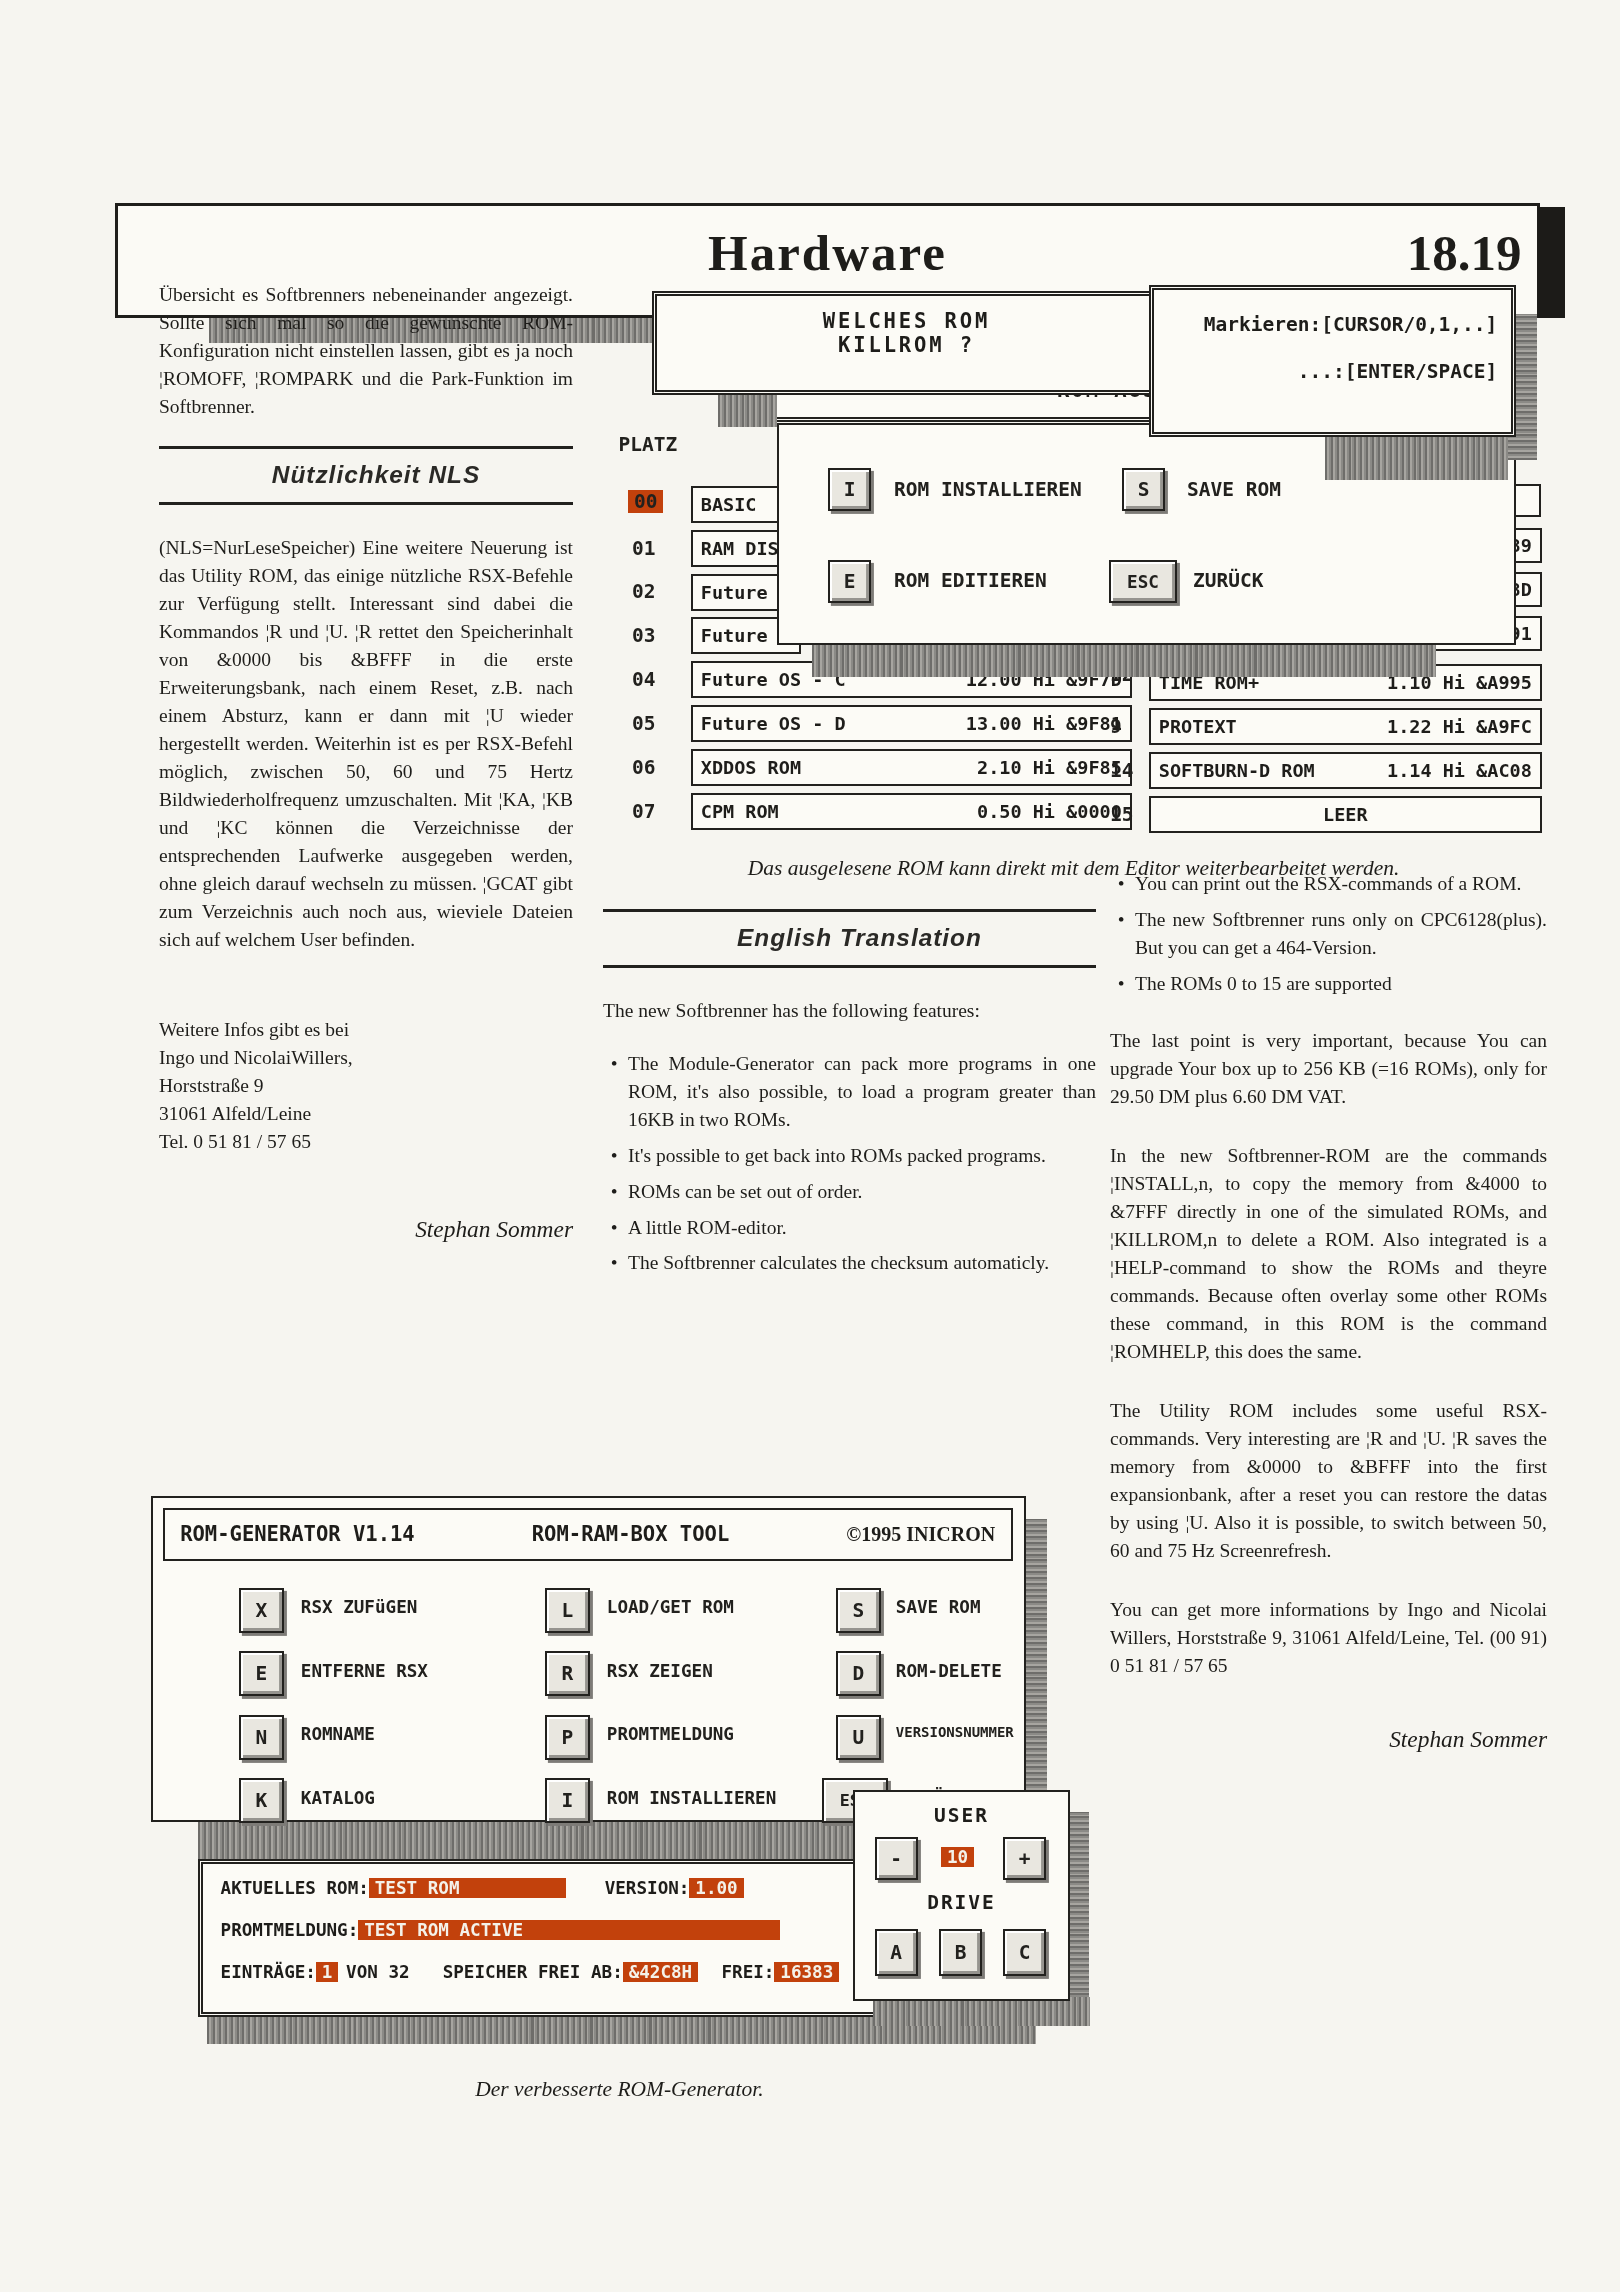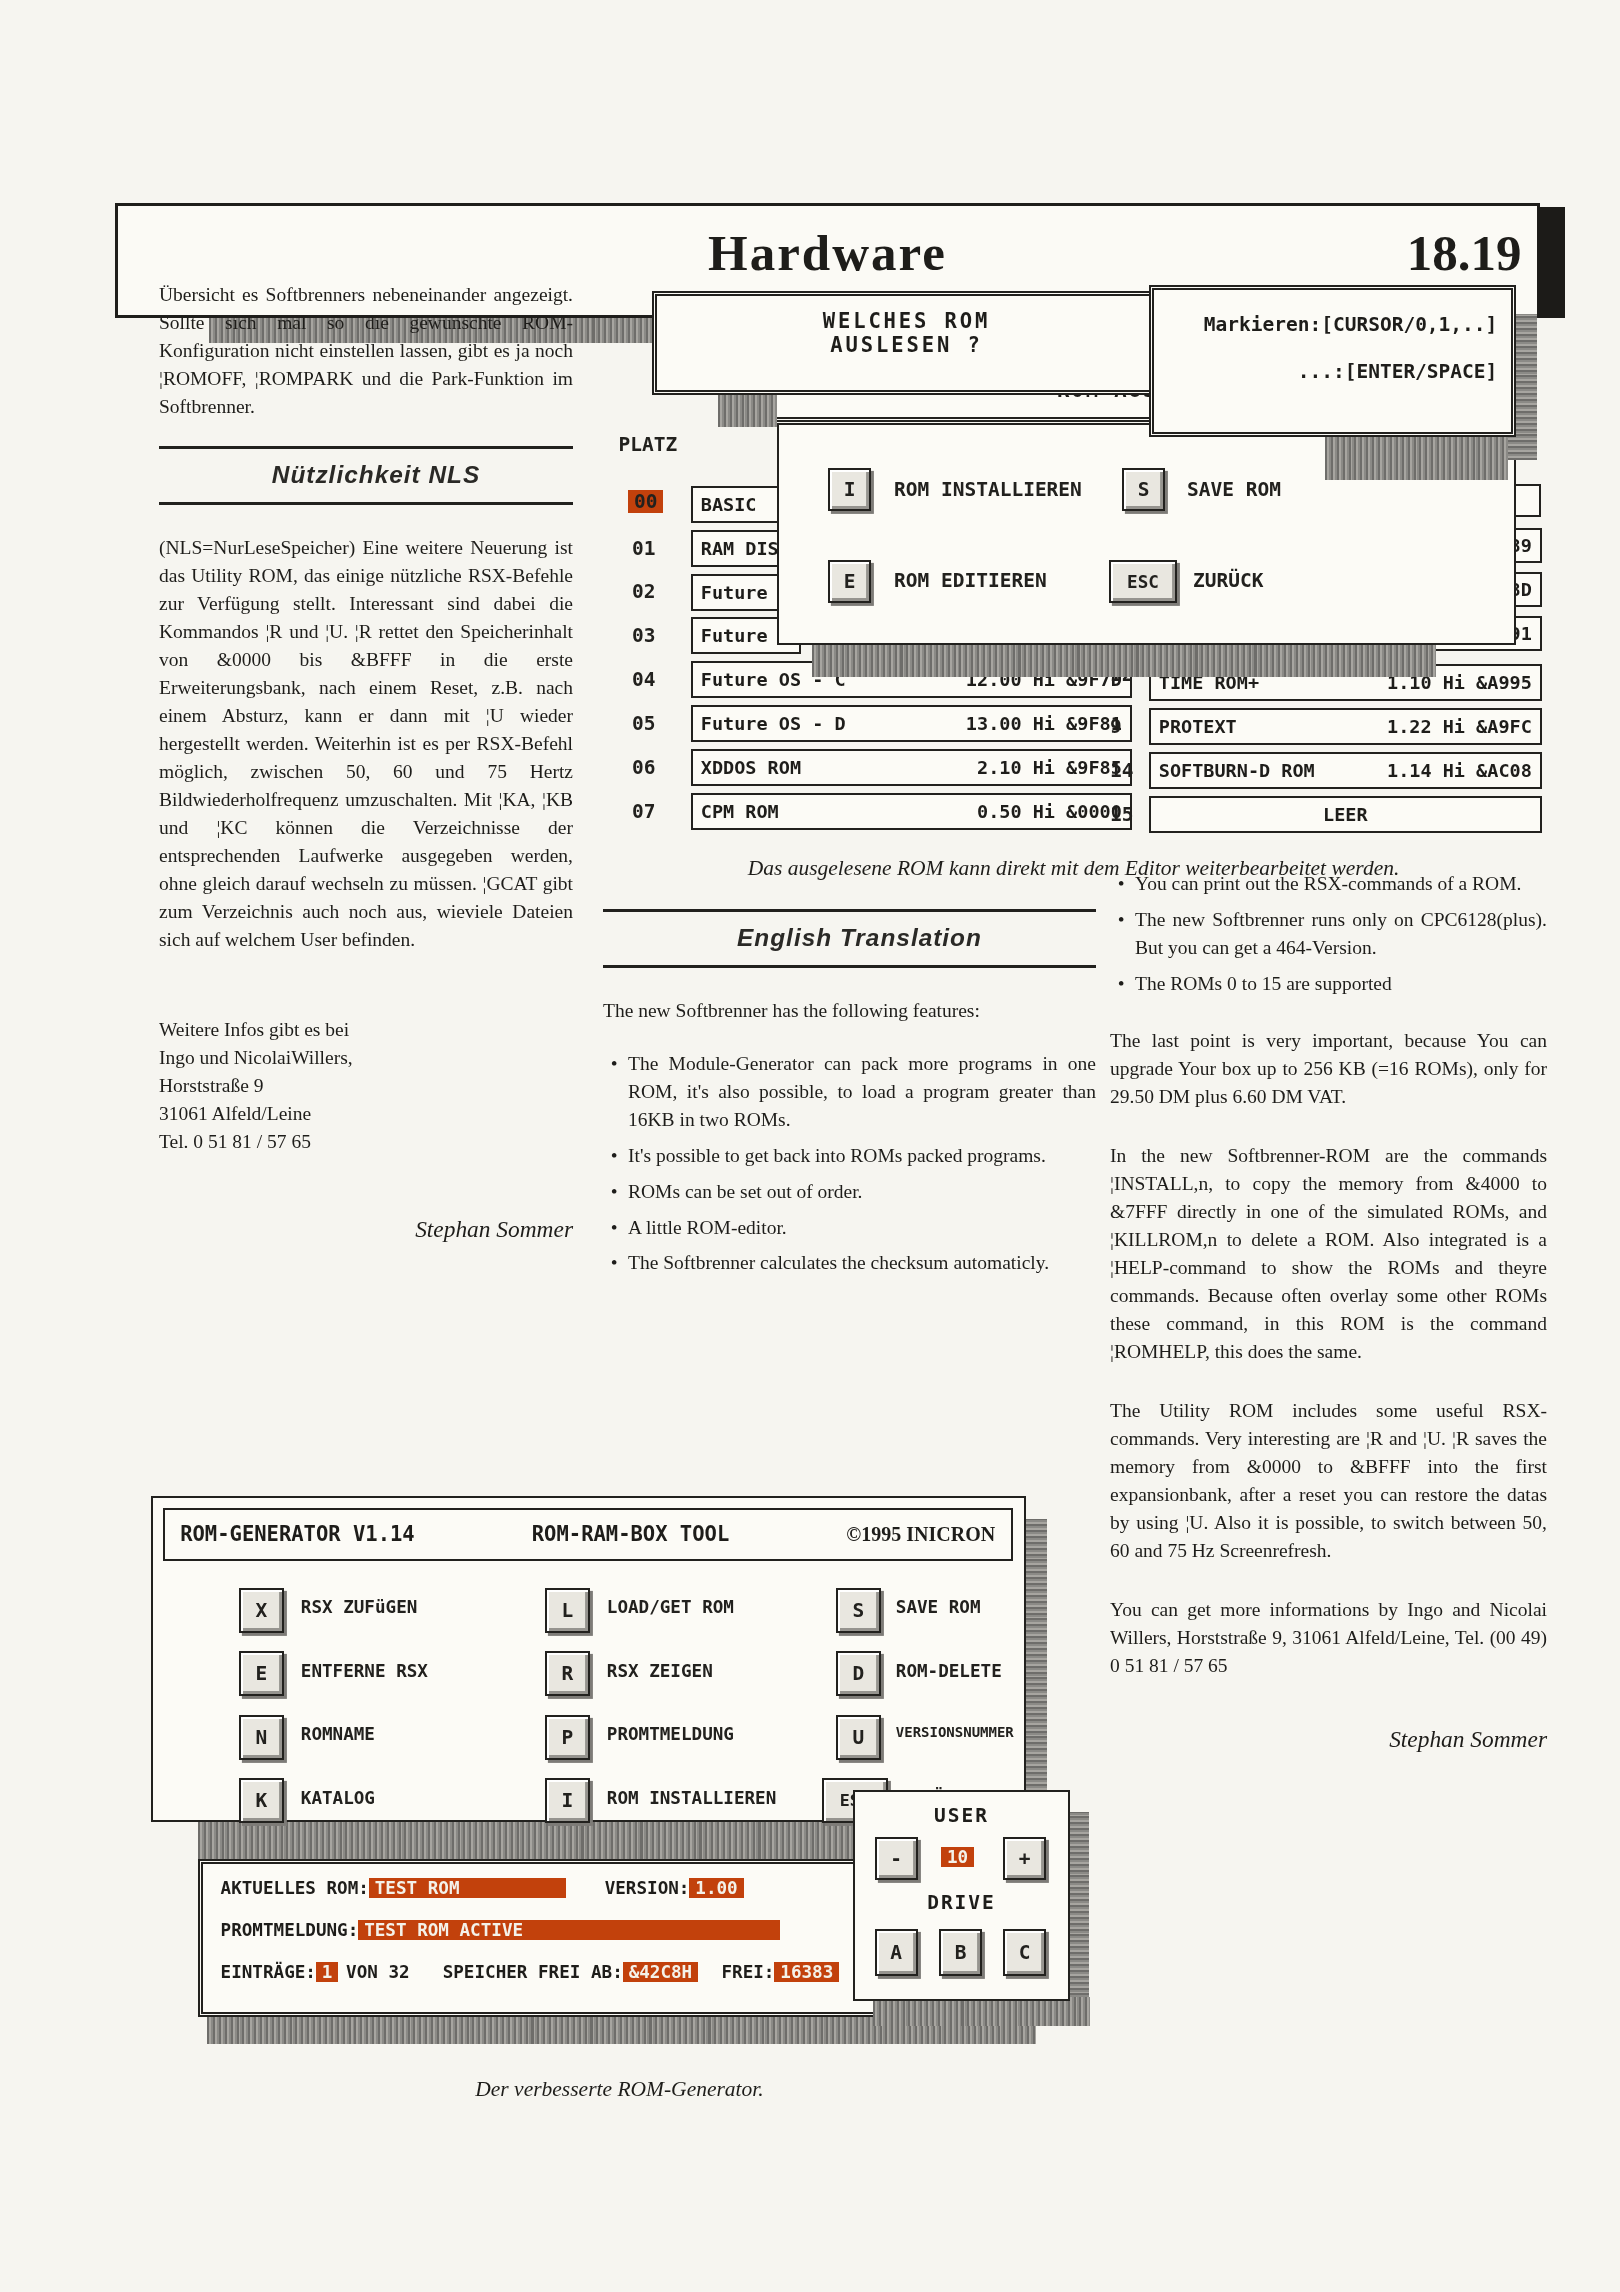--- a/index.html
+++ b/index.html
@@ -157,21 +157,21 @@
     <div class="mlabel" style="left:408px;top:53px;">SAVE ROM</div>
     <div class="key" style="left:330px;top:135px;width:64px;height:39px;font-size:17.6px;">
         <span>ESC</span>
       </div>
     <div class="mlabel" style="left:414px;top:144px;">ZURÜCK</div>
   </div>
   <div class="dz" style="left:209px;top:363px;width:624px;height:33px;z-index:2;"></div>
 
   <div class="dbl" style="left:49px;top:9.8px;width:499px;height:94px;text-align:center;z-index:5;">
     <div class="mono" style="margin-top:13.7px;font-size:20.5px;letter-spacing:2.9px;">WELCHES ROM</div>
-    <div class="mono" style="font-size:20.5px;letter-spacing:2.9px;">AUSLESEN ?</div>
+    <div class="mono" style="font-size:20.5px;letter-spacing:2.9px;">KILLROM ?</div>
   </div>
   <div class="dzh" style="left:554px;top:41px;width:43px;height:94px;z-index:4;"></div>
   <div class="dz" style="left:115px;top:109px;width:59px;height:37px;z-index:4;"></div>
 
   <div class="dbl" style="left:546px;top:3.9px;width:357px;height:142px;z-index:6;">
     <div class="mono" style="position:absolute;right:13.7px;top:23.4px;font-size:19.5px;">Markieren:[CURSOR/0,1,..]</div>
     <div class="mono" style="position:absolute;right:13.7px;top:70px;font-size:19.5px;">...:[ENTER/SPACE]</div>
   </div>
   <div class="dzh" style="left:905px;top:33px;width:29px;height:146px;z-index:5;"></div>
   <div class="dz" style="left:722px;top:148px;width:183px;height:51px;z-index:4;"></div>
@@ -191,21 +191,21 @@
   <div class="bl">The Softbrenner calculates the checksum automaticly.</div>
 </div>
 
 <div class="col serif" style="left:1110px;top:870px;width:437px;">
   <div class="bl">You can print out the RSX-commands of a ROM.</div>
   <div class="bl">The new Softbrenner runs only on CPC6128(plus). But you can get a 464-Version.</div>
   <div class="bl" style="margin-bottom:29px;">The ROMs 0 to 15 are supported</div>
   <p style="margin-bottom:31px;">The last point is very important, because You can upgrade Your box up to 256 KB (=16 ROMs), only for 29.50 DM plus 6.60 DM VAT.</p>
   <p style="margin-bottom:31px;">In the new Softbrenner-ROM are the commands ¦INSTALL,n, to copy the memory from &amp;4000 to &amp;7FFF directly in one of the simulated ROMs, and ¦KILLROM,n to delete a ROM. Also integrated is a ¦HELP-command to show the ROMs and theyre commands. Because often overlay some other ROMs these command, in this ROM is the command ¦ROMHELP, this does the same.</p>
   <p style="margin-bottom:31px;">The Utility ROM includes some useful RSX-commands. Very interesting are ¦R and ¦U. ¦R saves the memory from &amp;0000 to &amp;BFFF into the first expansionbank, after a reset you can restore the datas by using ¦U. Also it is possible, to switch between 50, 60 and 75 Hz Screenrefresh.</p>
-  <p>You can get more informations by Ingo and Nicolai Willers, Horststraße 9, 31061 Alfeld/Leine, Tel. (00 49) 0 51 81 / 57 65</p>
+  <p>You can get more informations by Ingo and Nicolai Willers, Horststraße 9, 31061 Alfeld/Leine, Tel. (00 91) 0 51 81 / 57 65</p>
   <div class="sig" style="margin-top:45px;">Stephan Sommer</div>
 </div>
 
 <div class="abs" style="left:144px;top:1490px;width:951px;height:566px;">
 
   <div class="win" style="left:6.8px;top:5.9px;width:871px;height:322px;z-index:1;">
     <div style="position:absolute;left:9.8px;top:9.8px;width:815px;height:49px;border:2.9px solid #22211e;display:flex;justify-content:space-between;align-items:center;padding:0 15.6px;">
       <span class="mono" style="font-size:20.5px;">ROM-GENERATOR V1.14</span>
       <span class="mono" style="font-size:20.5px;">ROM-RAM-BOX TOOL</span>
       <span class="mono" style="font-size:20px;font-family:Liberation Serif, serif;">©1995 INICRON</span>

